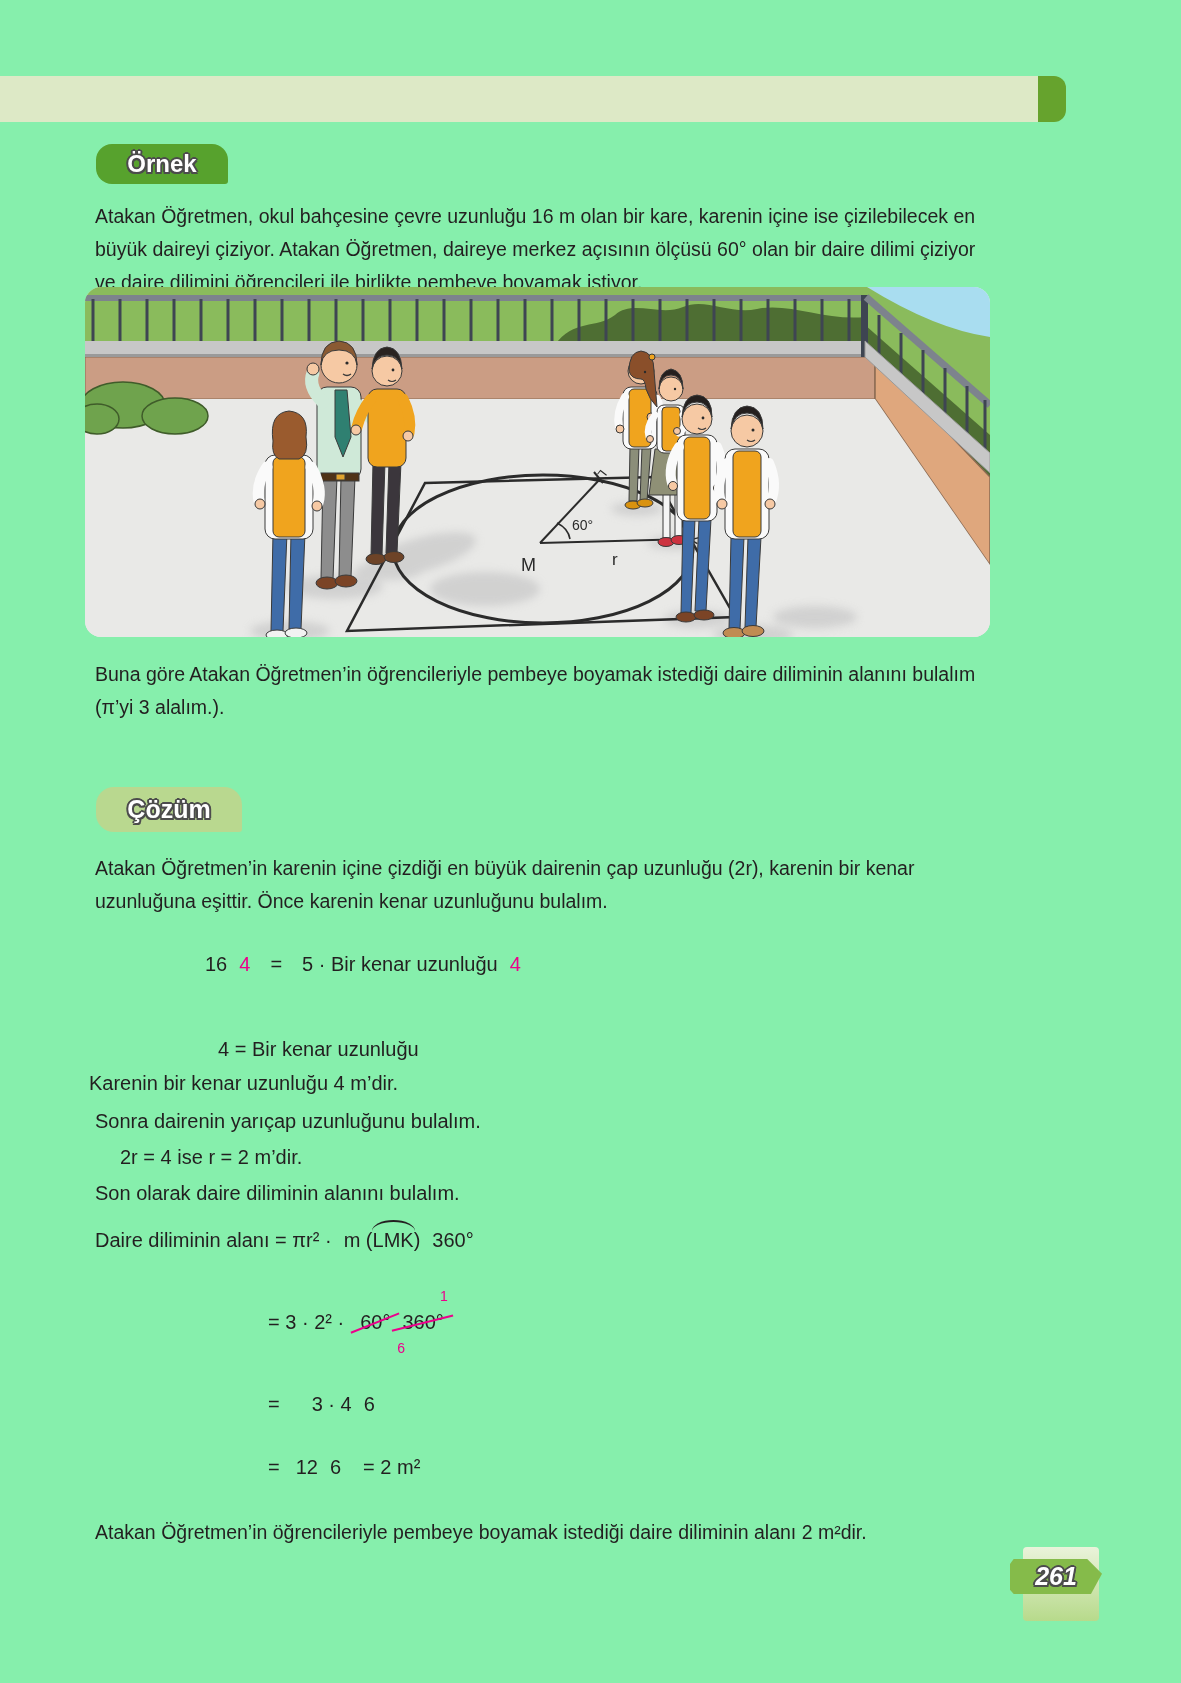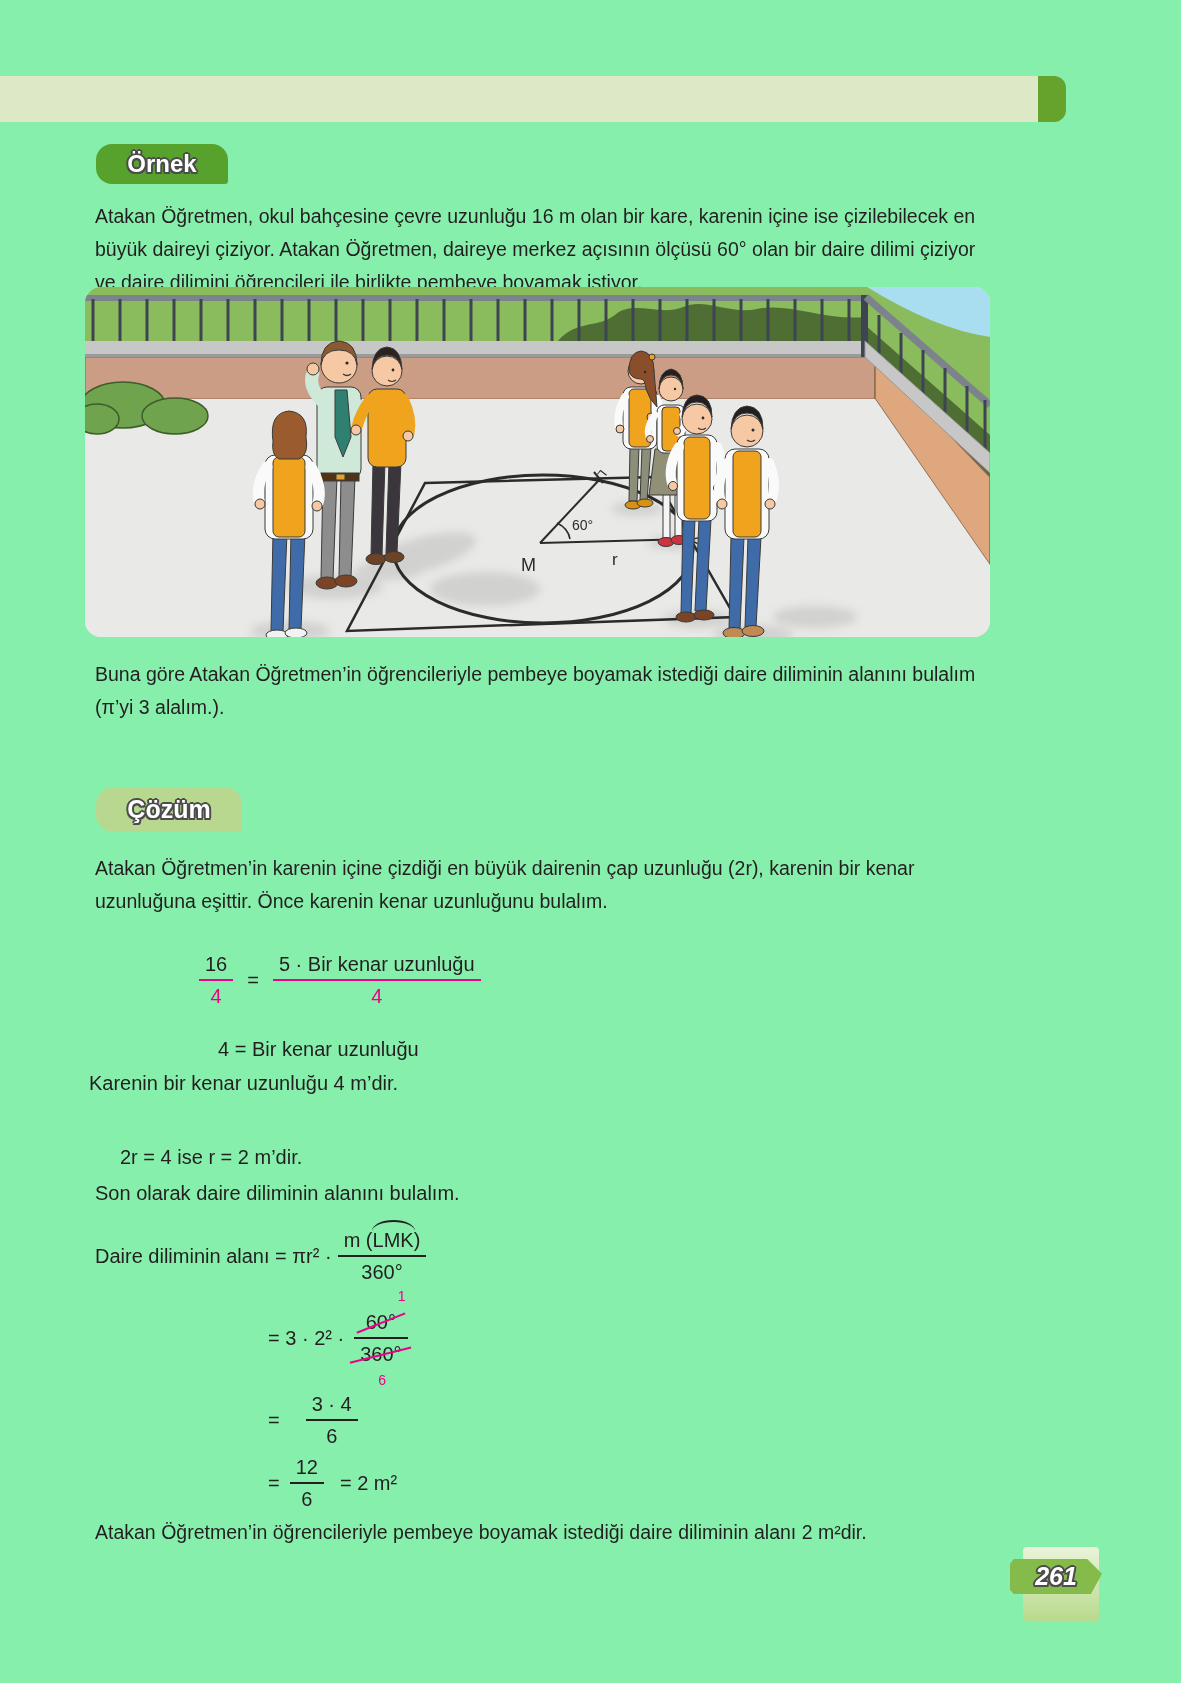--- a/index.html
+++ b/index.html
@@ -19,21 +19,21 @@
   .badge-ornek{left:96px;top:144px;width:132px;height:40px;background:#57a22d;
                border-radius:16px 16px 3px 16px;font-size:24px;}
   .badge-cozum{left:96px;top:787px;width:146px;height:45px;background:#b9d88f;
                border-radius:18px 18px 3px 18px;font-size:25px;}
 
   .para{position:absolute;font-size:19.5px;line-height:33px;width:897px;left:95px;}
 
   .eqline{position:absolute;font-size:20px;display:flex;align-items:center;}
 
   
-  .frac{display:inline-flex;flex-direction:column;align-items:center;position:relative;
+  .frac{display:inline-flex;align-items:center;position:relative;
         vertical-align:middle;margin:0 6px;}
   .frac .bar{align-self:stretch;height:2px;background:#231f20;margin:3px 0;}
   .frac .bar.pink{background:#ec008c;}
   .frac .num,.frac .den{padding:0 6px;line-height:24px;}
   .pink{color:#ec008c;}
 
   
   .overarc{position:relative;display:inline-block;}
   .overarc::before{content:"";position:absolute;left:-1px;right:-1px;top:-8px;height:9px;
                    border-top:2px solid #231f20;border-radius:50% 50% 0 0 / 100% 100% 0 0;}
@@ -289,20 +289,21 @@
     <span style="margin:0 8px;">=</span>
     <span class="frac">
       <span class="num">5 · Bir kenar uzunluğu</span>
       <span class="bar pink"></span>
       <span class="den pink">4</span>
     </span>
   </div>
 
   <div class="eqline" style="left:218px;top:1038px;">4 = Bir kenar uzunluğu</div>
   <div class="eqline" style="left:89px;top:1072px;">Karenin bir kenar uzunluğu 4 m’dir.</div>
+  <div class="eqline" style="left:95px;top:1110px;">Sonra dairenin yarıçap uzunluğunu bulalım.</div>
   <div class="eqline" style="left:120px;top:1146px;">2r = 4 ise r = 2 m’dir.</div>
   <div class="eqline" style="left:95px;top:1182px;">Son olarak daire diliminin alanını bulalım.</div>
 
   <div class="eqline" style="left:95px;top:1228px;">
     <span>Daire diliminin alanı = πr² ·</span>
     <span class="frac">
       <span class="num"><span>m (</span><span class="overarc">LMK</span><span>)</span></span>
       <span class="bar"></span>
       <span class="den">360°</span>
     </span>

